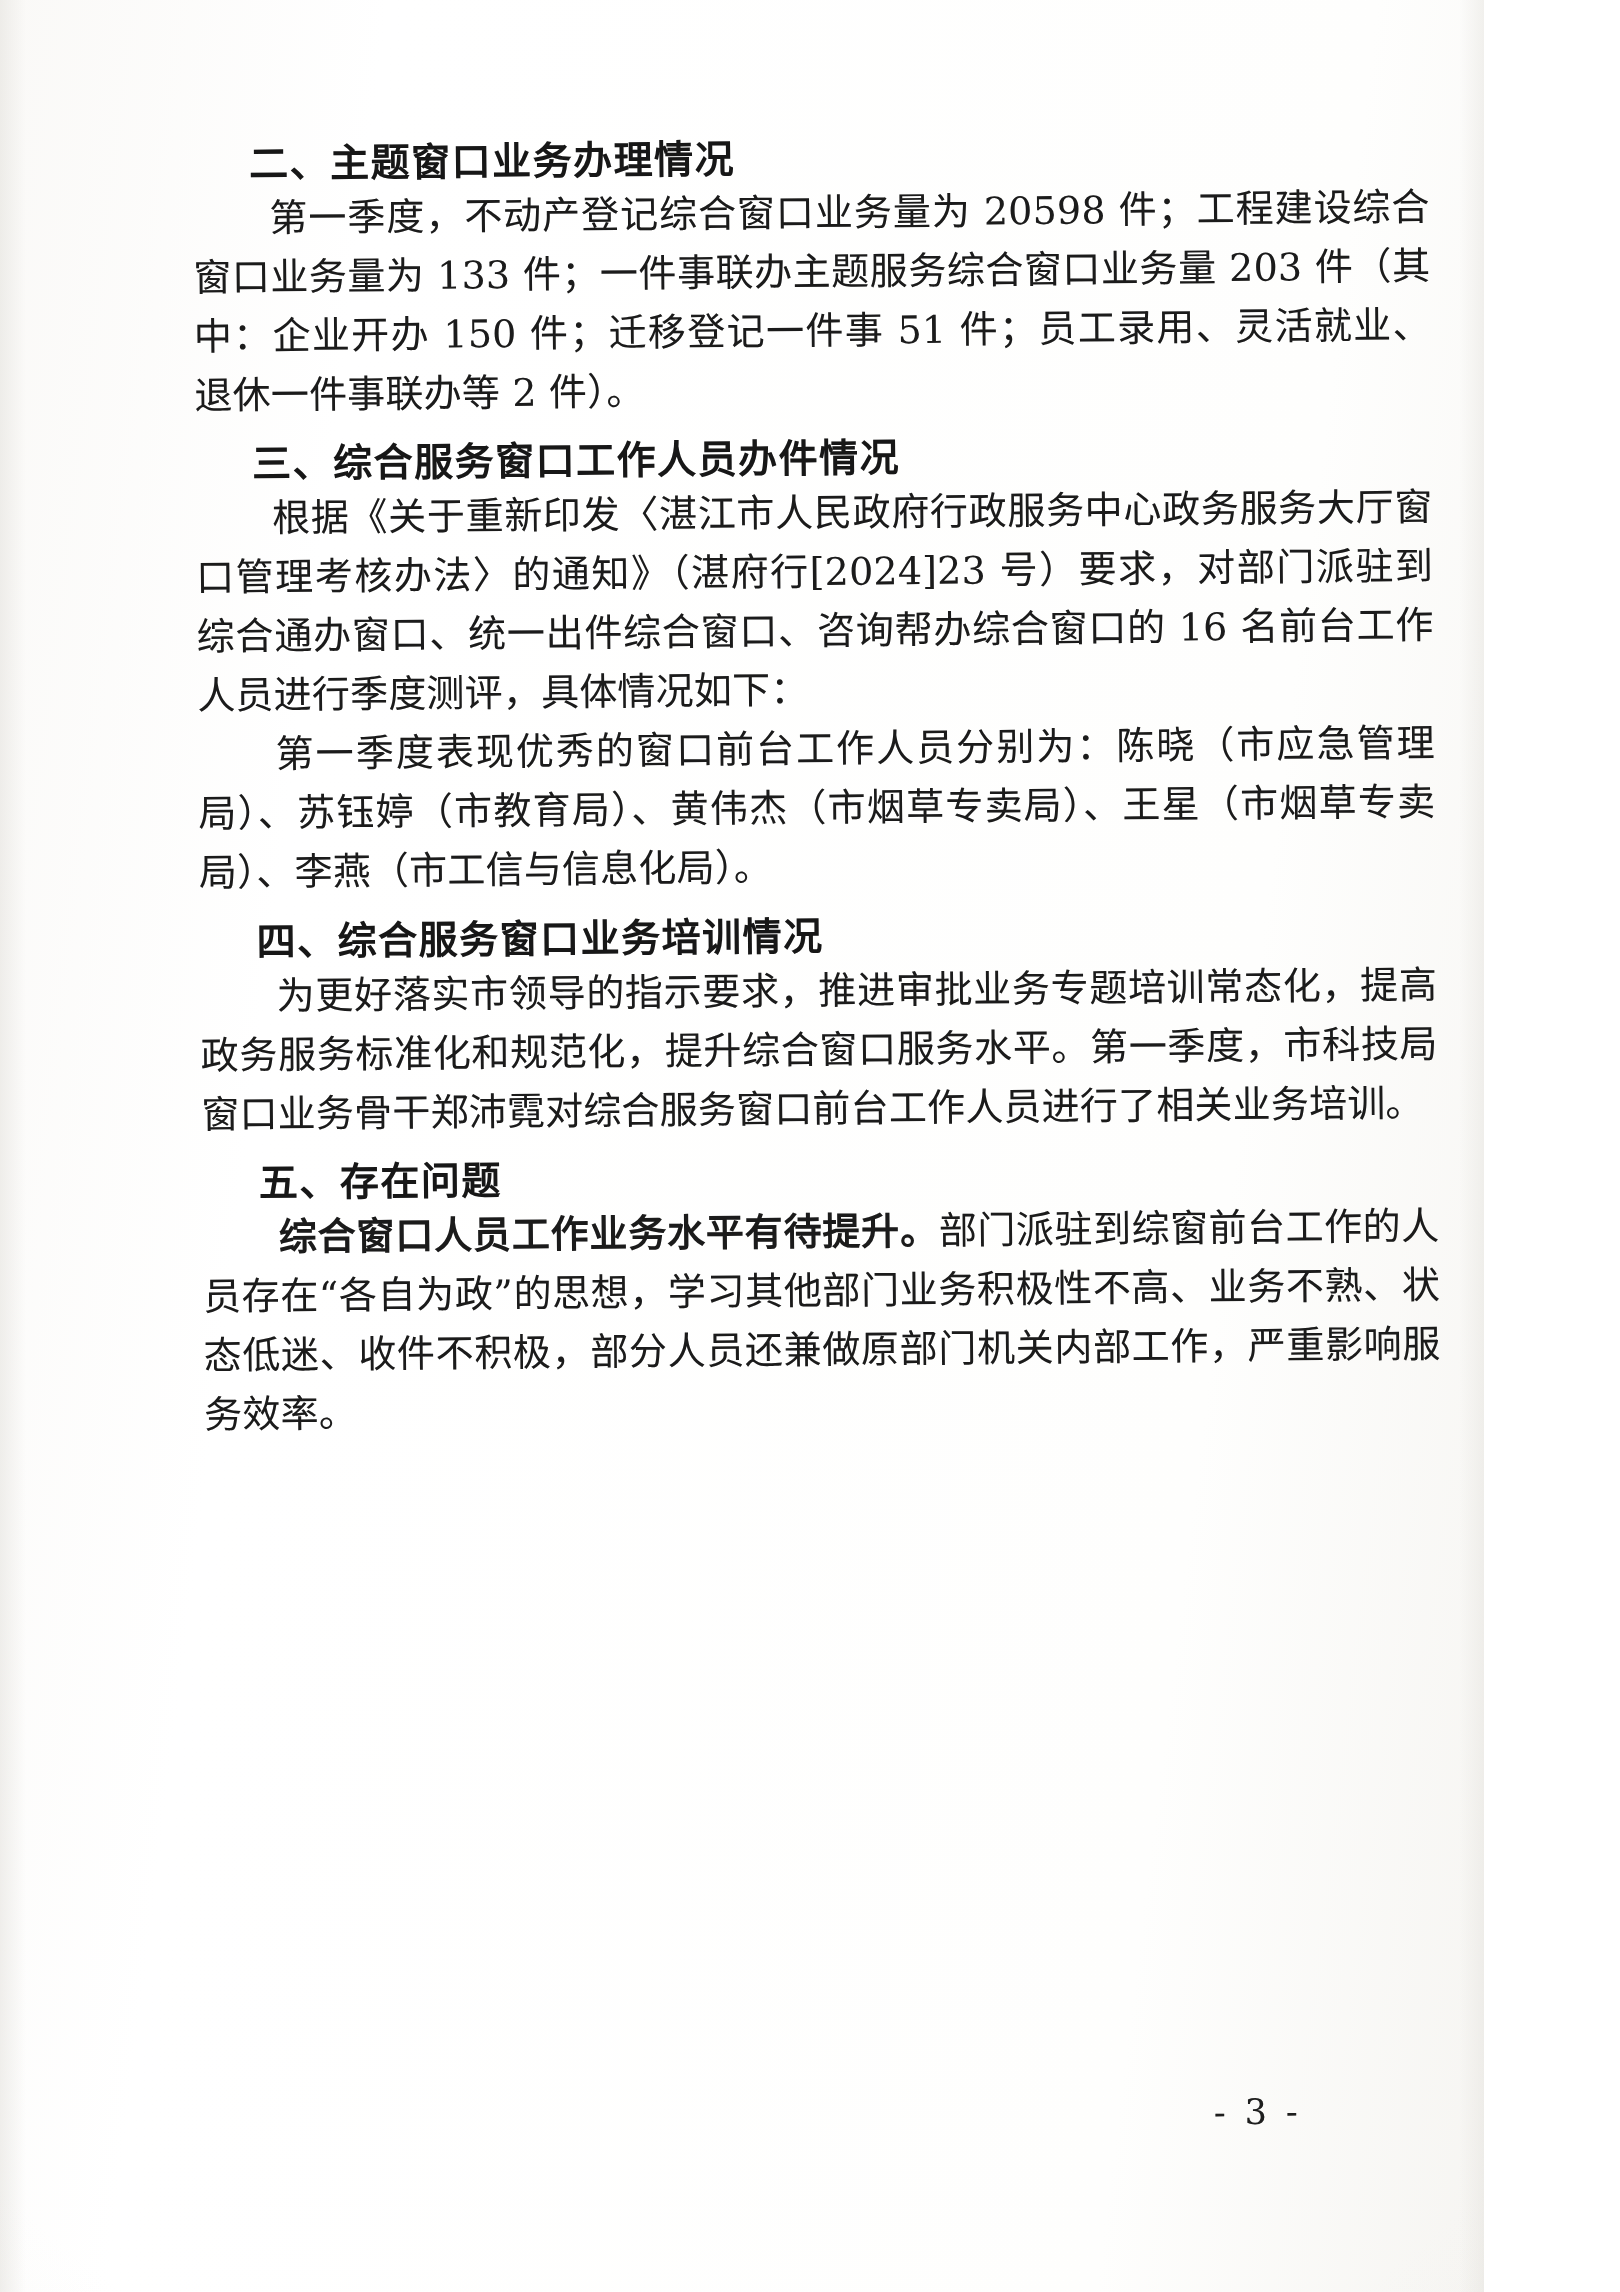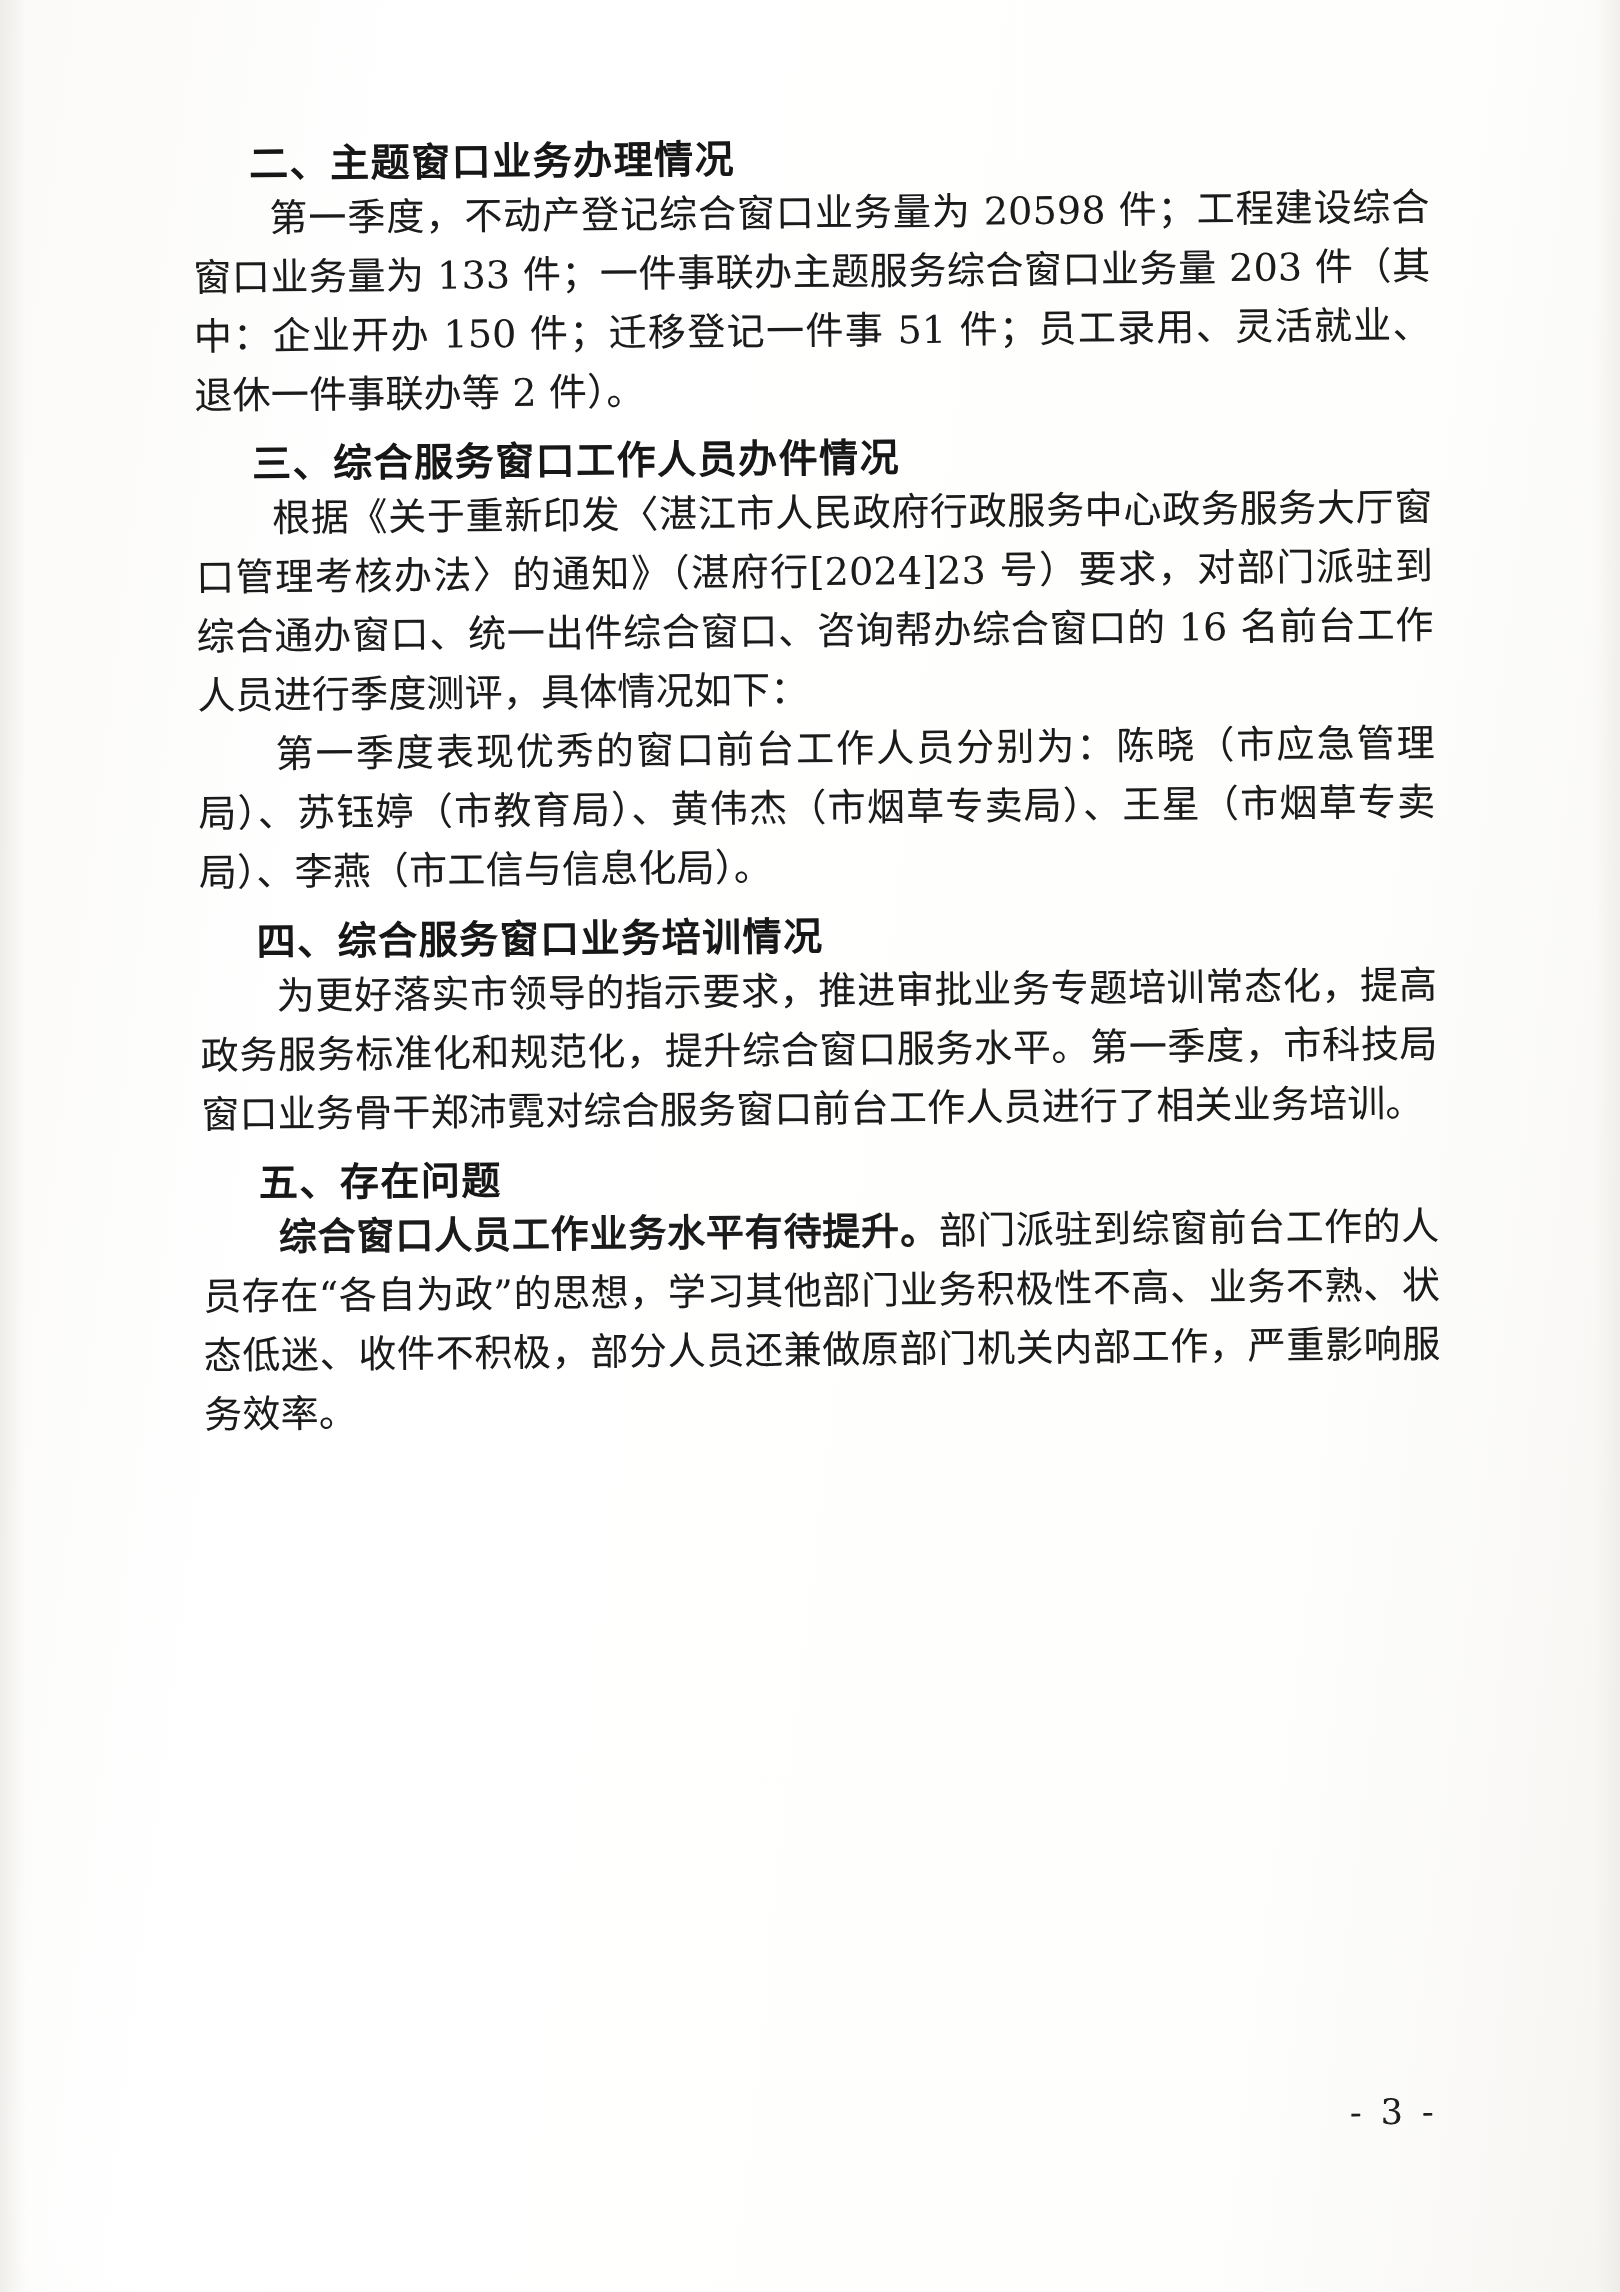--- a/index.html
+++ b/index.html
@@ -3,21 +3,21 @@
 <meta charset="utf-8">
 <style>
   html, body {
     margin: 0;
     padding: 0;
     background: #ffffff;
   }
 
   #page {
     position: relative;
-    width: 1620px;
+    width: 1484px;
     height: 2293px;
     background: #3b82f6;
     overflow: hidden;
     font-family: "DejaVu Serif", "Liberation Serif", serif;
   }
 
   
   #paper-tone {
     position: absolute;
     inset: 0;

